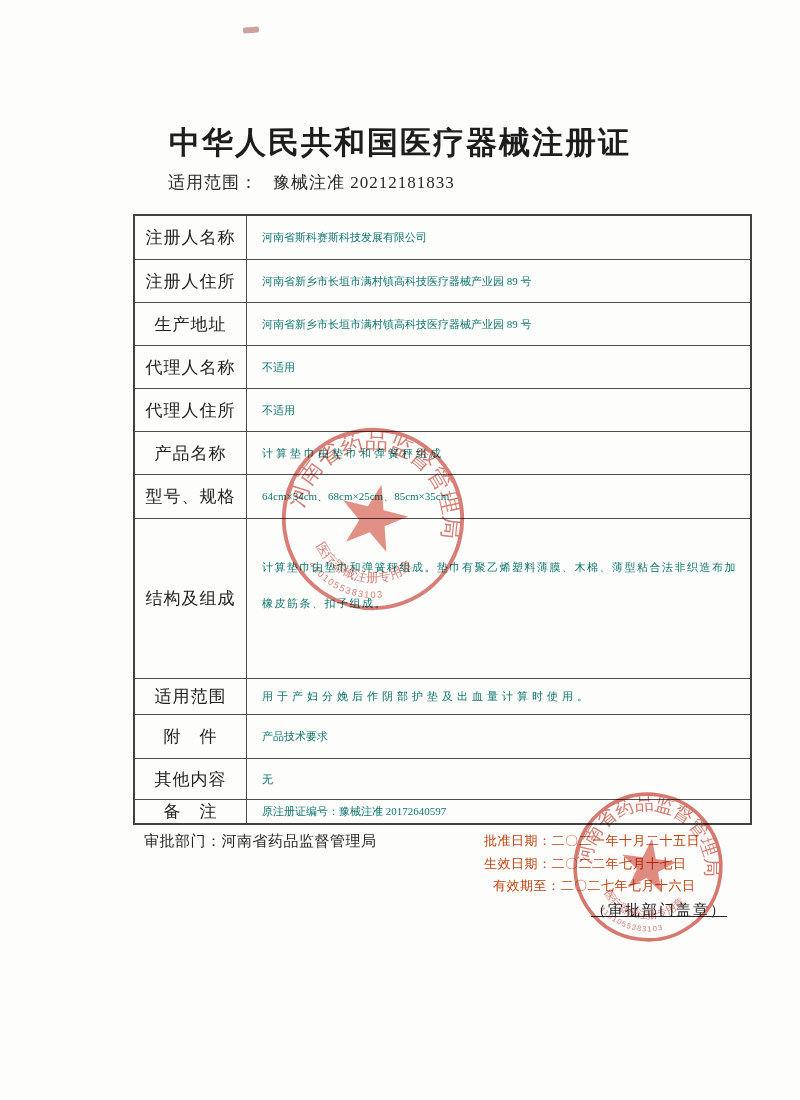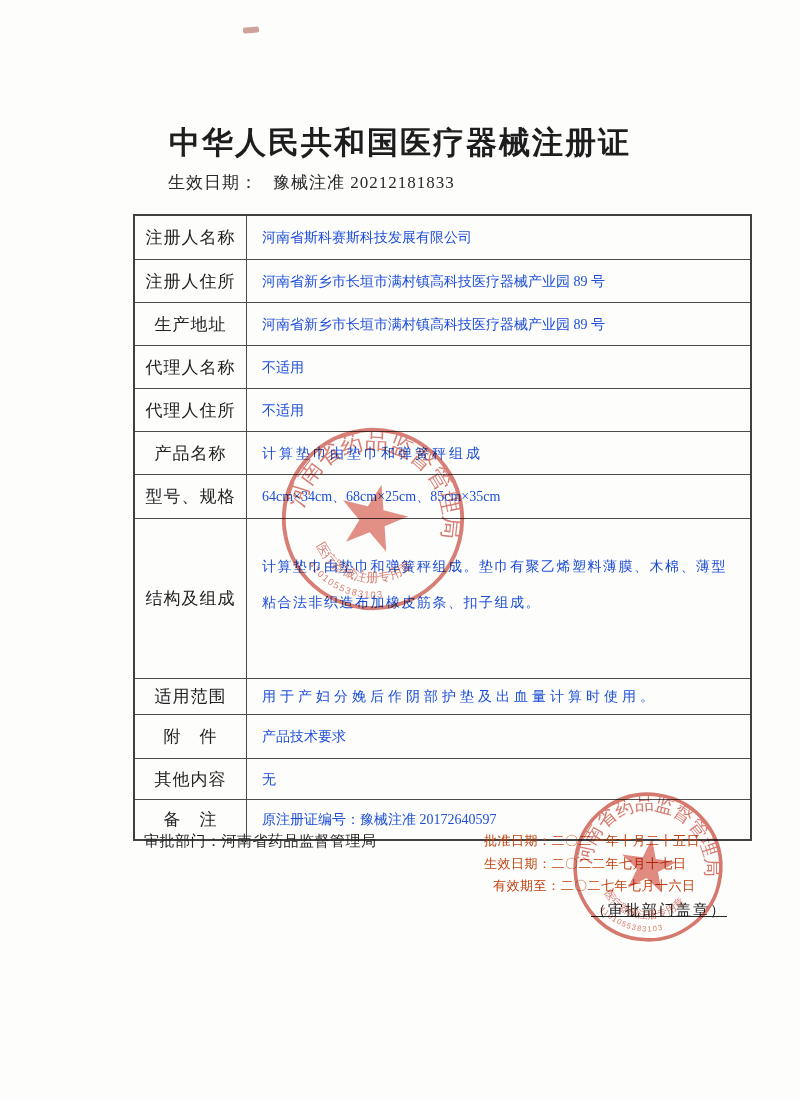--- a/index.html
+++ b/index.html
@@ -38,24 +38,24 @@
   .row + .row{border-top:1.5px solid #4c4c4c;}
   .cell-label{
     width:112px;flex:0 0 112px;box-sizing:border-box;
     display:flex;align-items:center;justify-content:center;
     border-right:1.5px solid #4c4c4c;
     font-size:17px;letter-spacing:1px;color:#222;
     text-align:center;
   }
   .cell-value{
     flex:1;display:flex;align-items:center;
-    padding:2px 10px 2px 15px;font-size:14px;color:#1d4ed8;
+    padding:2px 10px 2px 15px;font-size:11px;color:#0f766e;
     line-height:1.5;
   }
-  .h43{height:43px}.h44{height:44px}.h160{height:160px}.h36{height:36px}.h41{height:41px}.h40{height:40px}
+  .h43{height:43px}.h44{height:44px}.h160{height:160px}.h36{height:36px}.h41{height:41px}.h40{height:24px}
   .row.tall .cell-value{
     align-items:flex-start;padding-top:30px;line-height:36px;letter-spacing:1.5px;
   }
   .ls3 .cell-value{letter-spacing:3px;}
   .ls4 .cell-value{letter-spacing:4px;}
   .footer-dept{
     position:absolute;left:144px;top:832px;font-size:15px;color:#262626;letter-spacing:.5px;
   }
   .footer-dates{
     position:absolute;left:484px;top:830px;font-size:13px;color:#c2410c;
@@ -75,21 +75,21 @@
 </head>
 <body>
 
 <div class="page">
 
   <div class="smudge"></div>
 
   <div class="title">中华人民共和国医疗器械注册证</div>
 
   <div class="cert-line">
-    <span>生效日期：</span><span class="num">豫械注准 20212181833</span>
+    <span>适用范围：</span><span class="num">豫械注准 20212181833</span>
   </div>
 
   <div class="reg-table">
     <div class="row h43">
       <div class="cell-label">注册人名称</div>
       <div class="cell-value">河南省斯科赛斯科技发展有限公司</div>
     </div>
     <div class="row h43">
       <div class="cell-label">注册人住所</div>
       <div class="cell-value">河南省新乡市长垣市满村镇高科技医疗器械产业园 89 号</div>

